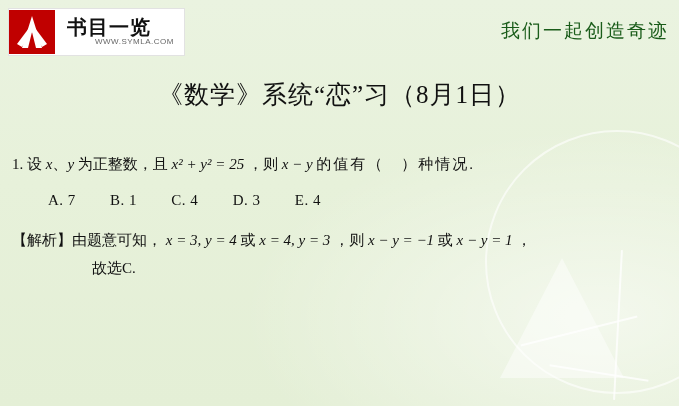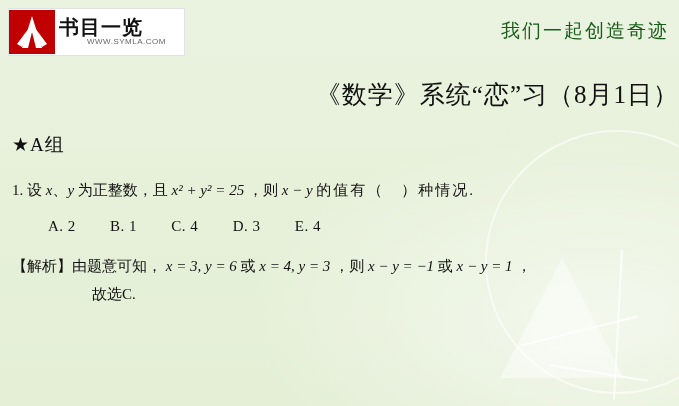--- a/index.html
+++ b/index.html
@@ -68,21 +68,21 @@
     width: 46px;
     height: 44px;
     background: #c00000;
     position: relative;
     flex: none;
     overflow: hidden;
   }
   .logo-mark svg { display: block; }
   .logo-text {
     flex: 1;
-    padding-left: 4px;
+    padding-left: 12px;
     line-height: 1.05;
   }
   .logo-text .cn {
     font-family: "Liberation Serif", serif;
     font-size: 20px;
     font-weight: bold;
     color: #111;
     letter-spacing: 1px;
   }
   .logo-text .url {
@@ -101,21 +101,21 @@
     font-family: "Liberation Serif", serif;
     letter-spacing: 2px;
     white-space: nowrap;
   }
 
   
   .doc-title {
     position: absolute;
     top: 78px;
     left: 0; right: 0;
-    text-align: right;
+    text-align: center;
     font-size: 25px;
     color: #111;
     font-family: "Liberation Serif", serif;
     letter-spacing: 1px;
   }
 
   
   .content {
     position: absolute;
     top: 132px;
@@ -186,45 +186,44 @@
       <div class="url">WWW.SYMLA.COM</div>
     </div>
   </div>
   <div class="slogan">我们一起创造奇迹</div>
 </div>
 
 <div class="doc-title">《数学》系统“恋”习（8月1日）</div>
 
 <div class="content">
 
-  <div class="group-head">★A组</div>
 
   <div class="q-line">
     <span>1.</span>
     <span>设</span>
     <span class="m">x</span><span>、</span><span class="m">y</span>
     <span>为正整数，且</span>
     <span class="m">x² + y² = 25</span>
     <span>，则</span>
     <span class="m">x − y</span>
     <span class="blank-paren">的值有（　）种情况.</span>
   </div>
 
   <div class="options">
-    <span>A. 2</span>
+    <span>A. 7</span>
     <span>B. 1</span>
     <span>C. 4</span>
     <span>D. 3</span>
     <span>E. 4</span>
   </div>
 
 
   <div class="sol-line">
     <span>【解析】</span><span>由题意可知，</span>
-    <span class="m">x = 3, y = 6</span>
+    <span class="m">x = 3, y = 4</span>
     <span>或</span>
     <span class="m">x = 4, y = 3</span>
     <span>，则</span>
     <span class="m">x − y = −1</span>
     <span>或</span>
     <span class="m">x − y = 1</span>
     <span>，</span>
   </div>
 
   <div class="sol-cont">故选C.</div>

